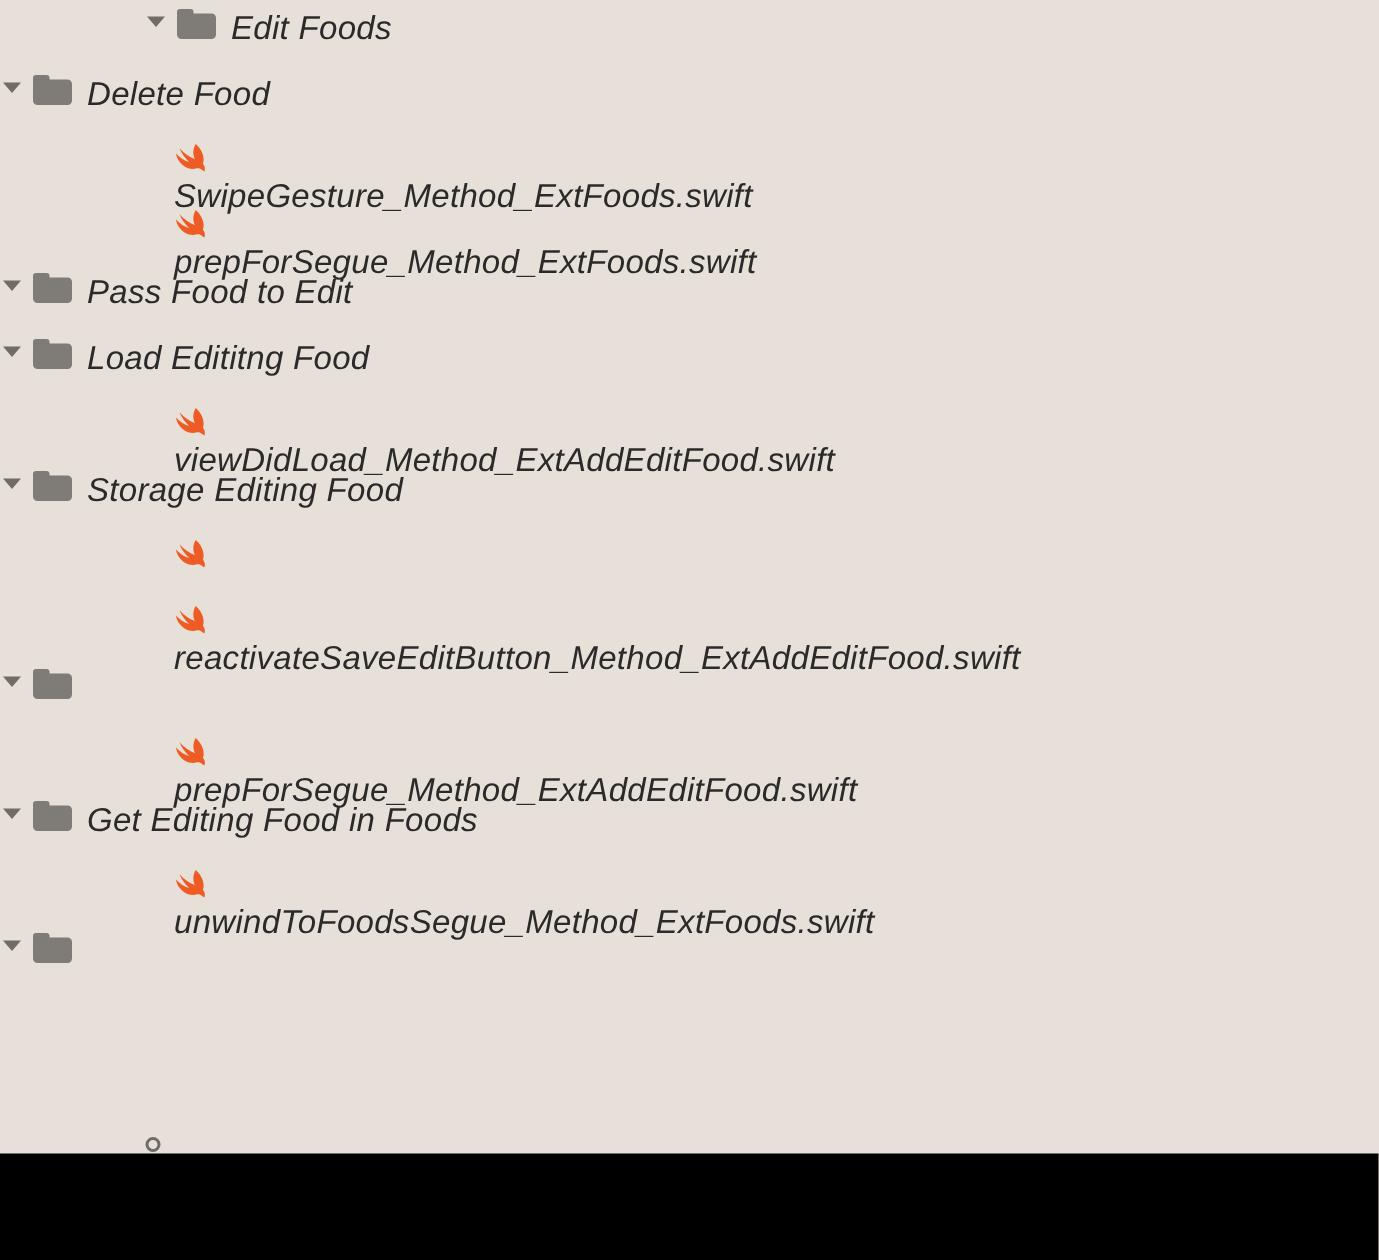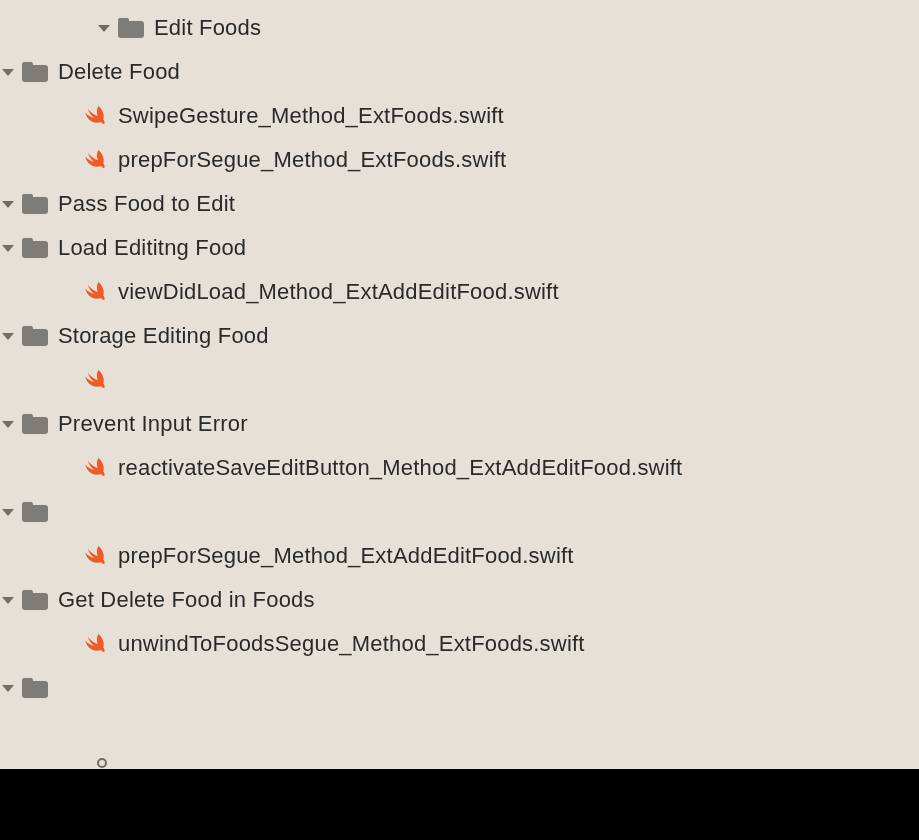--- a/index.html
+++ b/index.html
@@ -14,27 +14,28 @@
       height: 840px;
       overflow: hidden;
       font-size: 22px;
       color: #2a2a2a;
     }
     .tree {
       padding-top: 6px;
     }
     .row {
       display: flex;
-      align-items: center;
+      align-items: flex-start;
       height: 44px;
       white-space: nowrap;
+      font-style: italic;
     }
     .indent-0 { padding-left: 96px; }
     .indent-1 { }
-    .indent-2 { padding-left: 84px; }
+    .indent-2 { padding-left: 116px; flex-direction: column; }
 
     .chevron {
       width: 16px;
       height: 16px;
       margin-right: 6px;
       flex-shrink: 0;
     }
     .chevron svg {
       width: 16px;
       height: 16px;
@@ -186,29 +187,20 @@
     <span class="label">Storage Editing Food</span>
   </div>
   <div class="row indent-2">
     <span class="swift-icon">
       <svg viewBox="0 0 24 24">
           <path fill="#ef5b24" d="M14.5 2c4.5 4 6.2 9.5 4.8 13.2 1.2 1.6 1.6 3.2 1.1 4.6-.3.8-.9.2-1.6-.4-1.1-1-2.5-1.4-4.1-1-2.4.6-5.5.2-8.4-1.9C3.2 14.2 1.6 10.8 1.4 8.4c2.2 2.7 5.4 4.8 8.7 5.6-2.5-2.3-5.2-5.8-6.4-9.1 3 3.4 7.1 6.2 10.3 7.2C12.6 9.7 12.3 5.4 14.5 2z"></path>
         </svg>
     </span>
   </div>
 
-  <div class="row indent-1">
-    <span class="chevron">
-      <svg viewBox="0 0 16 16">
-          <path d="M2 5 L14 5 L8 12 Z"></path>
-        </svg>
-    </span>
-    <span class="folder-icon"></span>
-    <span class="label">Prevent Input Error</span>
-  </div>
   <div class="row indent-2">
     <span class="swift-icon">
       <svg viewBox="0 0 24 24">
           <path fill="#ef5b24" d="M14.5 2c4.5 4 6.2 9.5 4.8 13.2 1.2 1.6 1.6 3.2 1.1 4.6-.3.8-.9.2-1.6-.4-1.1-1-2.5-1.4-4.1-1-2.4.6-5.5.2-8.4-1.9C3.2 14.2 1.6 10.8 1.4 8.4c2.2 2.7 5.4 4.8 8.7 5.6-2.5-2.3-5.2-5.8-6.4-9.1 3 3.4 7.1 6.2 10.3 7.2C12.6 9.7 12.3 5.4 14.5 2z"></path>
         </svg>
     </span>
     <span class="label">reactivateSaveEditButton_Method_ExtAddEditFood.swift</span>
   </div>
 
   <div class="row indent-1">
@@ -228,21 +220,21 @@
     <span class="label">prepForSegue_Method_ExtAddEditFood.swift</span>
   </div>
 
   <div class="row indent-1">
     <span class="chevron">
       <svg viewBox="0 0 16 16">
           <path d="M2 5 L14 5 L8 12 Z"></path>
         </svg>
     </span>
     <span class="folder-icon"></span>
-    <span class="label">Get Delete Food in Foods</span>
+    <span class="label">Get Editing Food in Foods</span>
   </div>
   <div class="row indent-2">
     <span class="swift-icon">
       <svg viewBox="0 0 24 24">
           <path fill="#ef5b24" d="M14.5 2c4.5 4 6.2 9.5 4.8 13.2 1.2 1.6 1.6 3.2 1.1 4.6-.3.8-.9.2-1.6-.4-1.1-1-2.5-1.4-4.1-1-2.4.6-5.5.2-8.4-1.9C3.2 14.2 1.6 10.8 1.4 8.4c2.2 2.7 5.4 4.8 8.7 5.6-2.5-2.3-5.2-5.8-6.4-9.1 3 3.4 7.1 6.2 10.3 7.2C12.6 9.7 12.3 5.4 14.5 2z"></path>
         </svg>
     </span>
     <span class="label">unwindToFoodsSegue_Method_ExtFoods.swift</span>
   </div>
 

